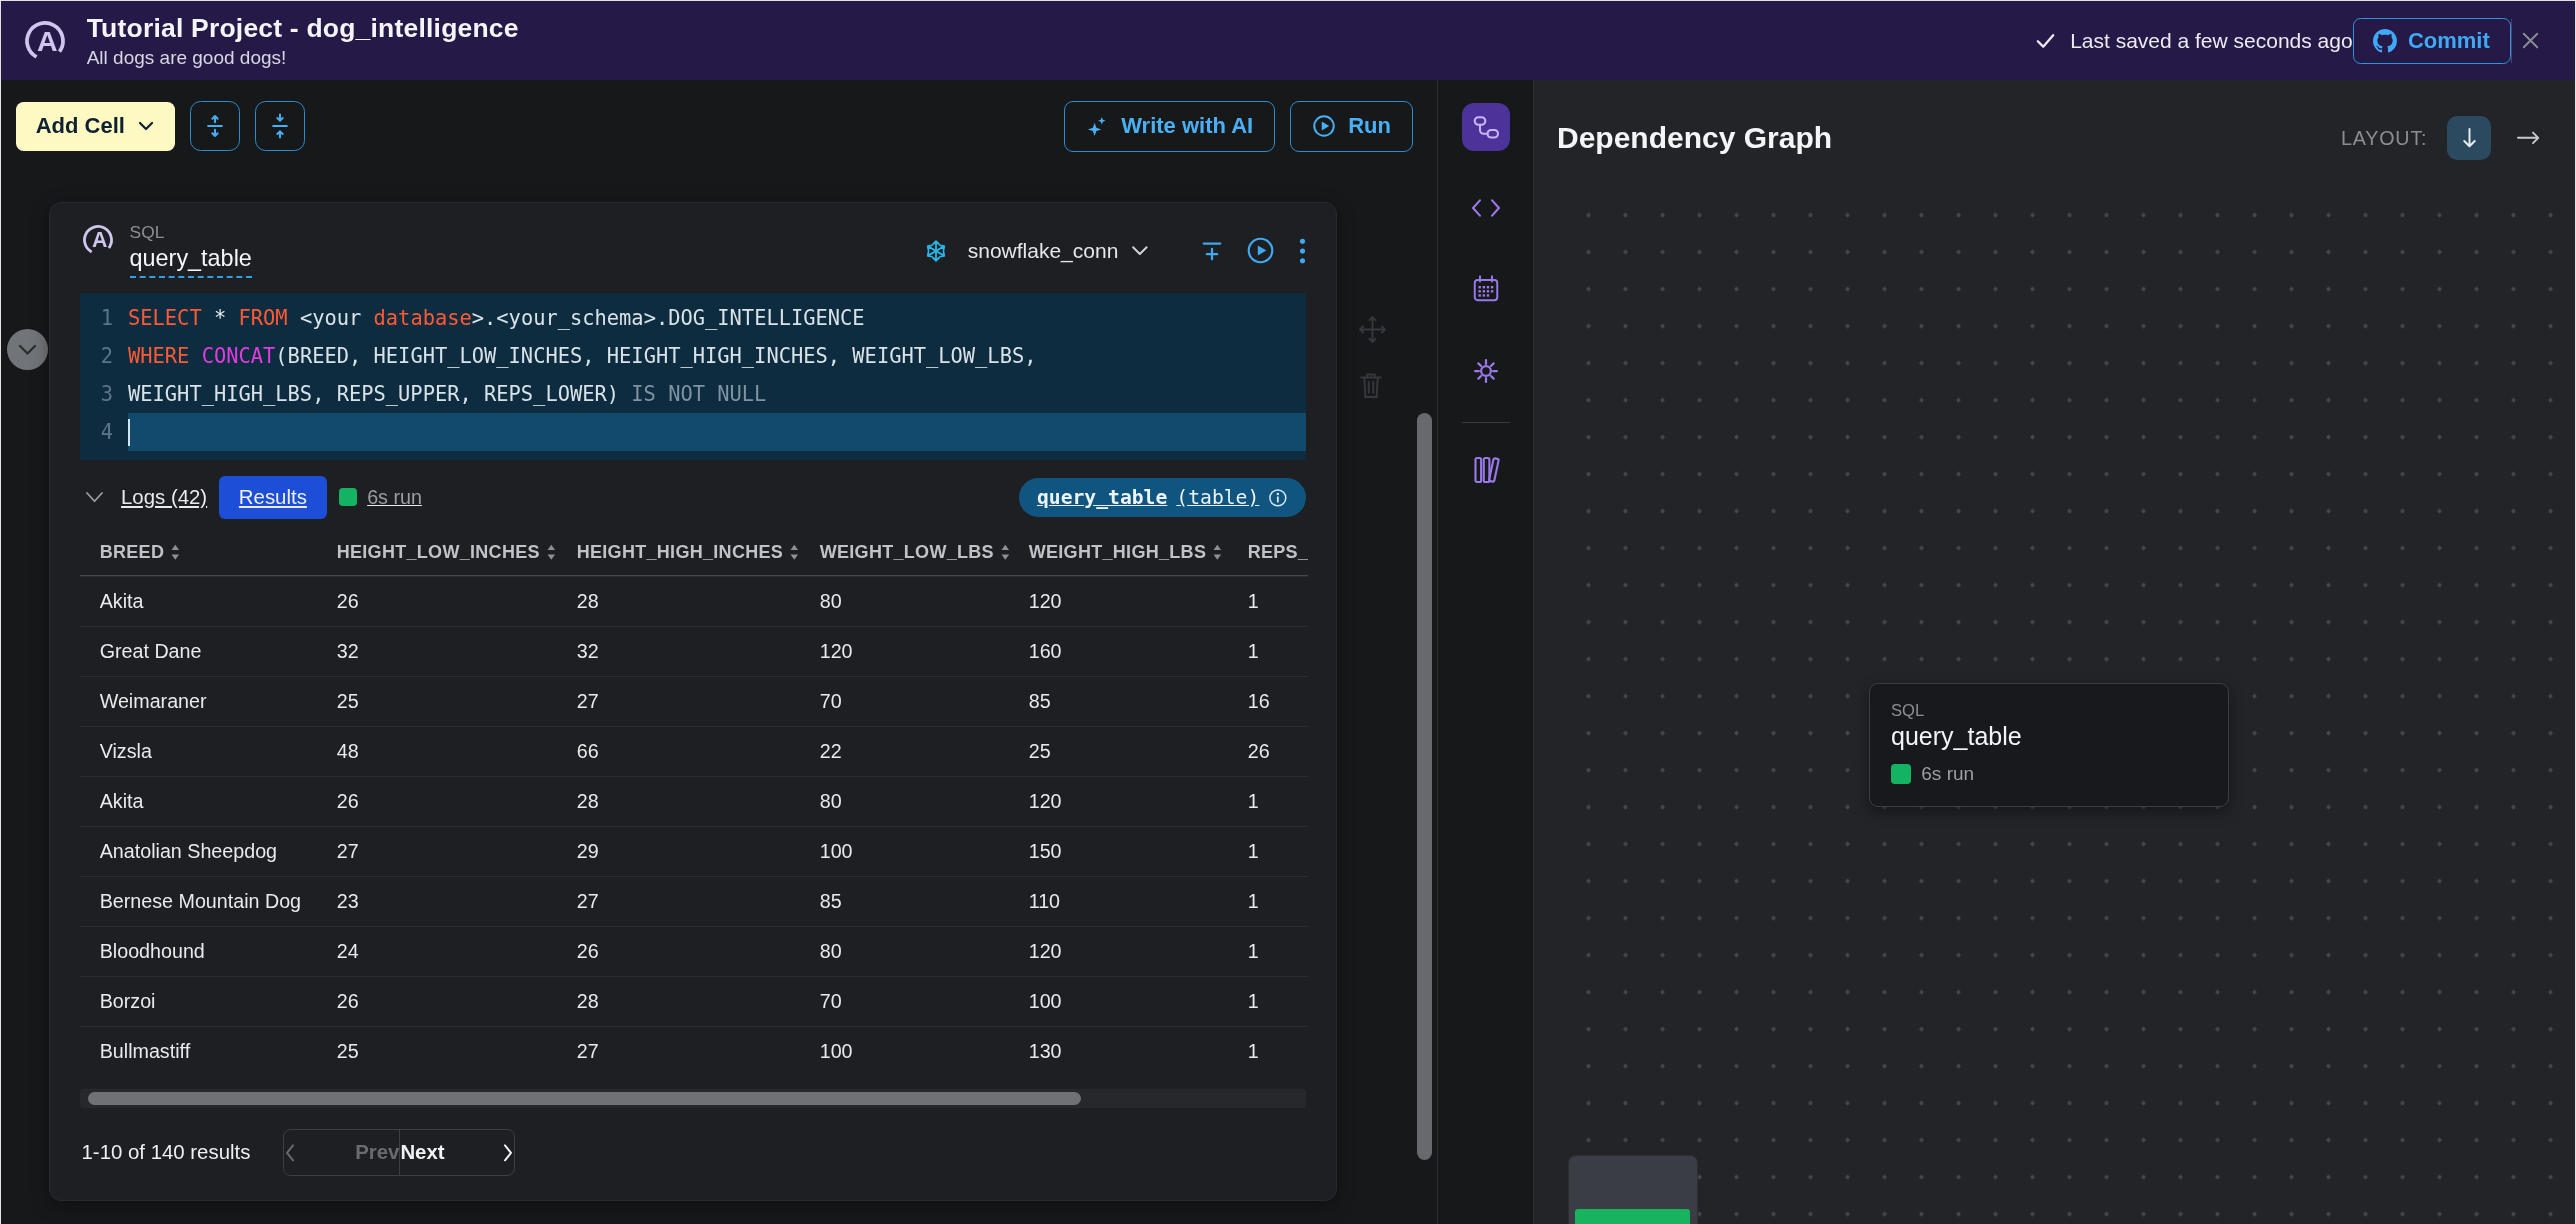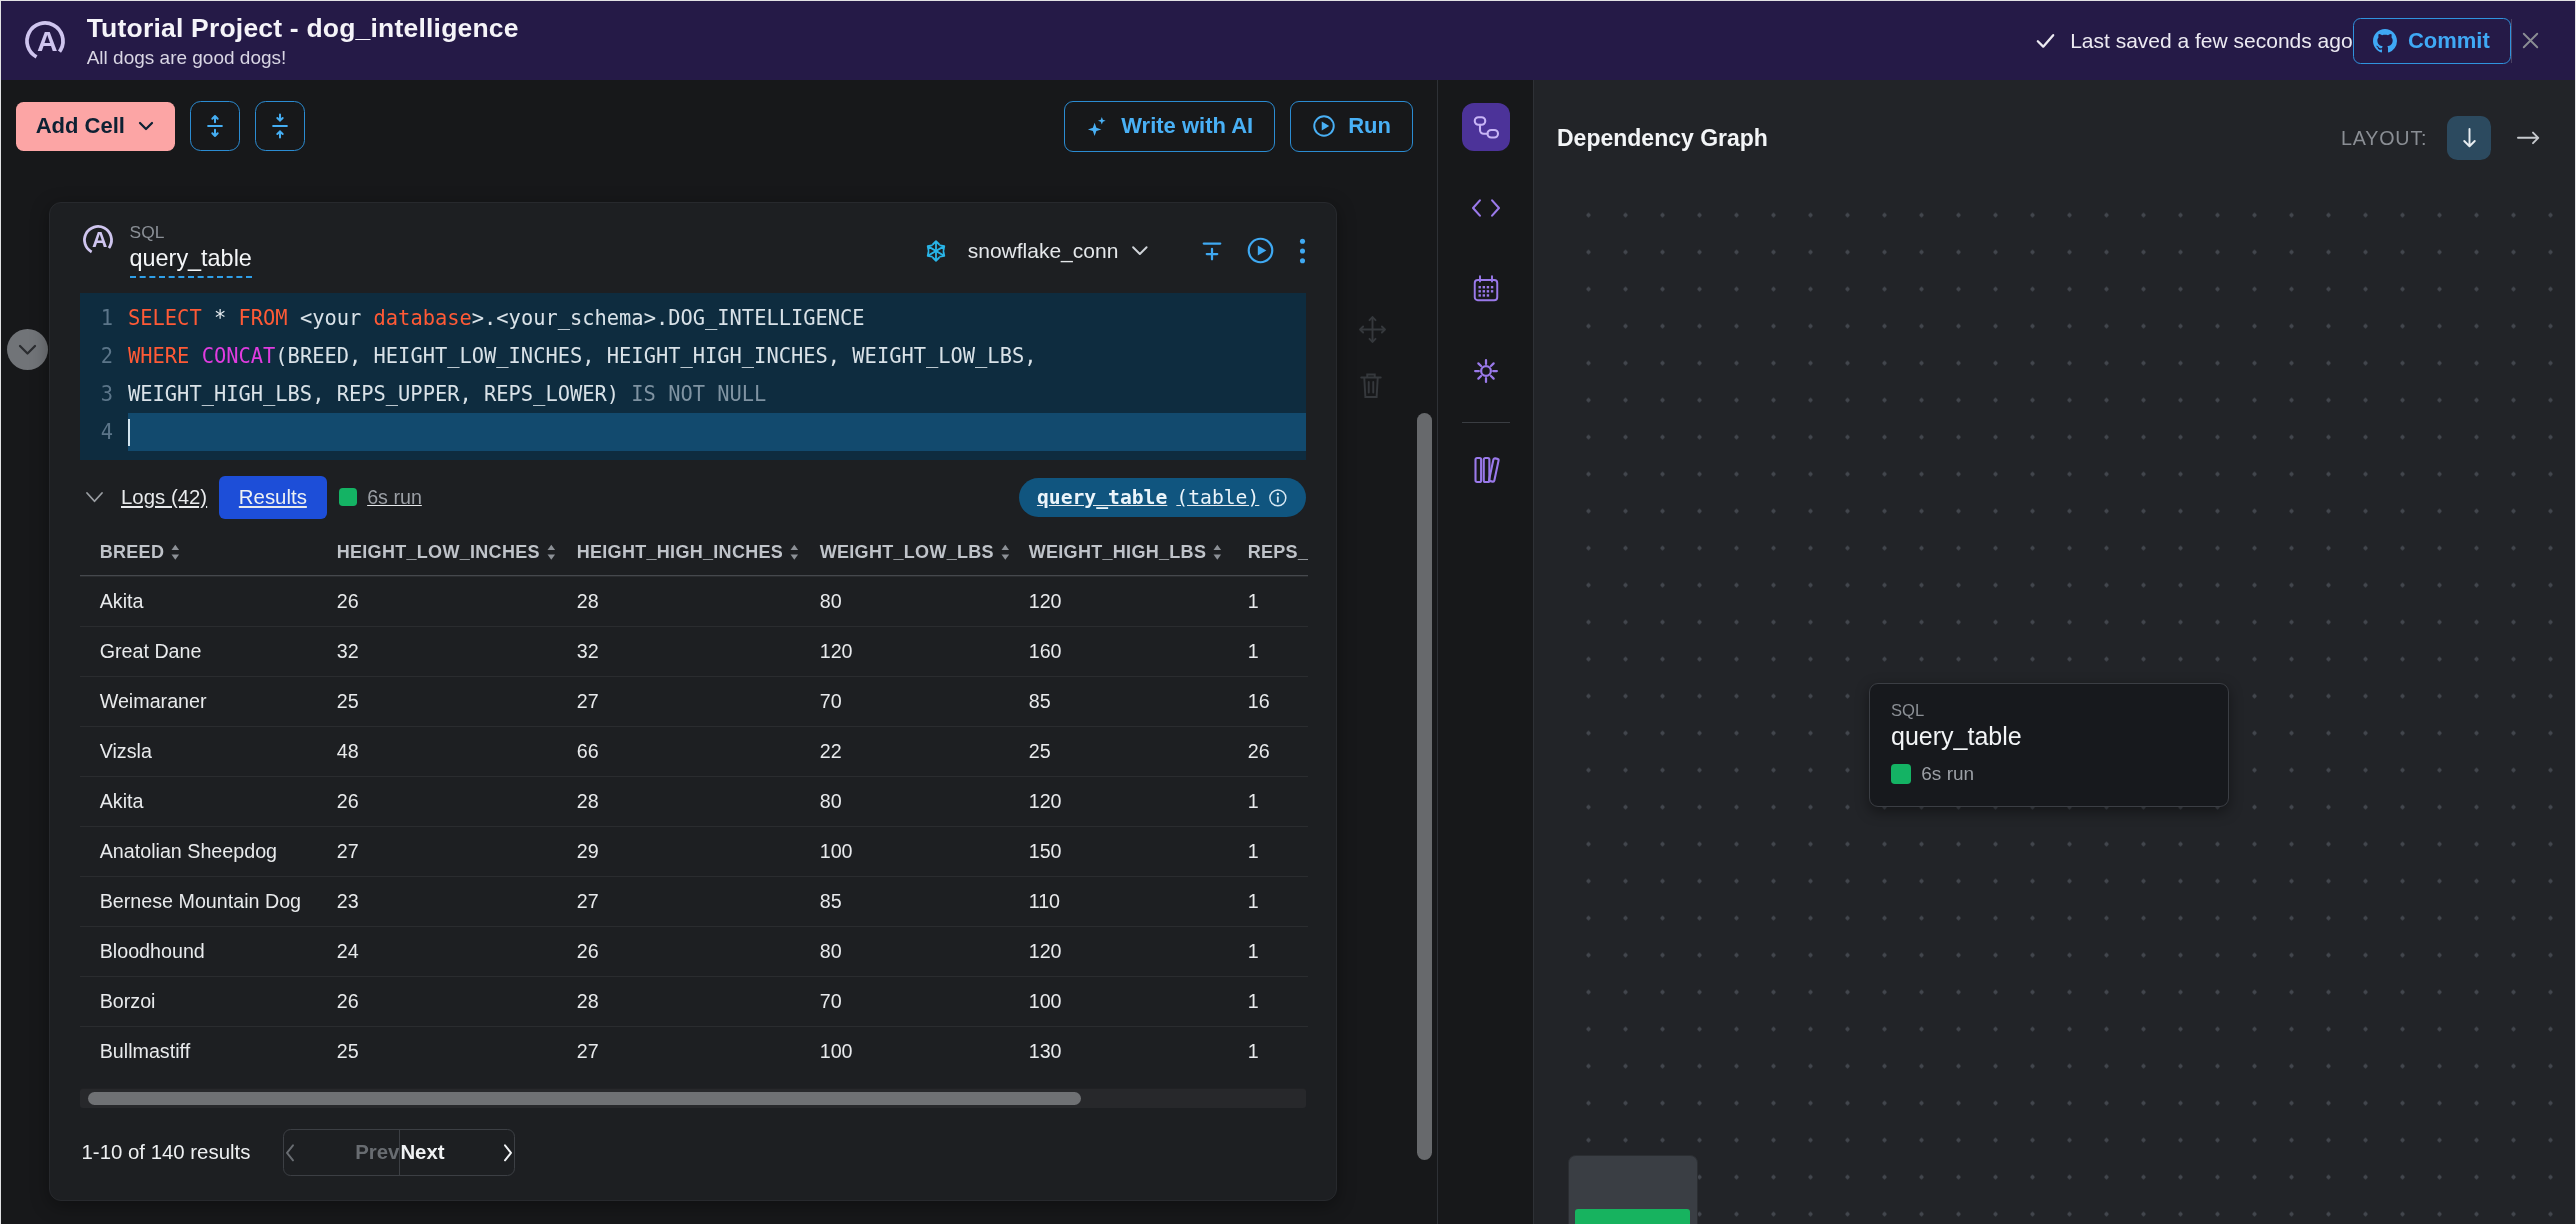--- a/index.html
+++ b/index.html
@@ -33,21 +33,21 @@
   .notebook { width: 1436px; flex: none; position: relative; background: #17181a; }
   .rail {
     width: 97px; flex: none; background: #17181a;
     border-left: 1.5px solid #2e3136; border-right: 1.5px solid #2e3136;
     display: flex; flex-direction: column; align-items: center; padding-top: 23px;
   }
   .right-panel { flex: 1; background: #222428; position: relative; overflow: hidden; }
   
   .nb-toolbar { display: flex; align-items: center; padding: 21px 24px 0 15px; gap: 15px; }
   .add-cell-btn {
-    display: flex; align-items: center; gap: 12px; background: #fca5a5; color: #0d2133;
+    display: flex; align-items: center; gap: 12px; background: #fef9c3; color: #0d2133;
     font-size: 22px; font-weight: 700; border: none; border-radius: 7.6px; padding: 11.3px 19.7px;
     cursor: pointer; font-family: inherit;
   }
   .tool-icon-btn {
     width: 50px; height: 50px; border: 1.5px solid #2b8cd2; background: transparent; border-radius: 10.6px;
     display: flex; align-items: center; justify-content: center; cursor: pointer; color: #45aef3;
   }
   .nb-toolbar .spacer { flex: 1; }
   .outline-btn {
     display: flex; align-items: center; gap: 12px; border: 1.5px solid #2b8cd2; background: transparent;
@@ -114,21 +114,21 @@
   .page-btn { display: flex; align-items: center; justify-content: space-between; gap: 10.6px; width: 115px; height: 45px; background: transparent; border: none; font-size: 20.4px; font-weight: 600; cursor: pointer; font-family: inherit; }
   .page-btn.prev { color: #686c71; }
   .page-btn.next { color: #f0f2f4; border-left: 0.8px solid #3c3f44; }
   
   .rail-item { width: 48px; height: 48px; display: flex; align-items: center; justify-content: center; border-radius: 12px; color: #9a79ea; background: transparent; border: none; cursor: pointer; margin-bottom: 16.6px; }
   .rail-item.active { background: #4c3399; color: #c8b5f6; }
   .rail-gap { height: 16.6px; }
   .rail-divider { width: 48px; height: 1.5px; background: #3a3d42; margin: 10.6px 0 23px 0; }
   
   .panel-header { display: flex; align-items: center; padding: 36px 33px 0 23px; }
-  .panel-title { font-size: 23px; font-weight: 700; color: #f3f5f7; }
+  .panel-title { font-size: 30px; font-weight: 700; color: #f3f5f7; }
   .panel-header .spacer { flex: 1; }
   .layout-label { font-size: 19.7px; color: #8a8e94; letter-spacing: 0.8px; margin-right: 19.7px; }
   .layout-btn { width: 44px; height: 44px; border-radius: 10.6px; border: none; background: #2c4a5f; color: #e8edf1; display: flex; align-items: center; justify-content: center; cursor: pointer; }
   .layout-arrow-right { background: none; border: none; color: #c6c9cd; margin-left: 24px; cursor: pointer; display: flex; align-items: center; }
   .graph-canvas {
     position: absolute; left: 21px; right: 0; top: 103px; bottom: 0;
     background-image: radial-gradient(circle, #42464d 1.9px, transparent 2.3px);
     background-size: 37px 37px; background-position: 15px 13.6px;
   }
   .graph-node {

